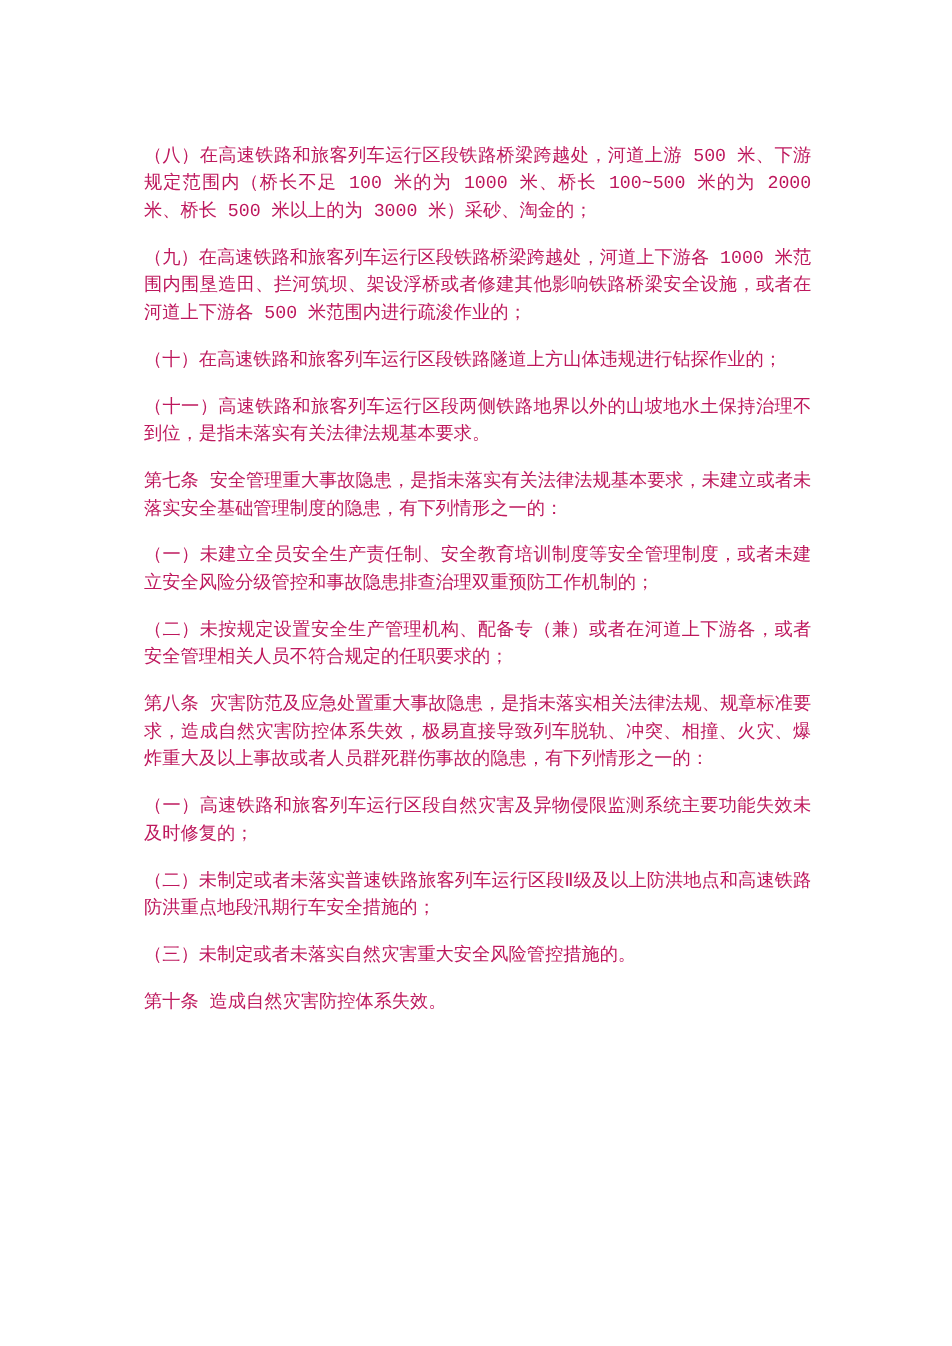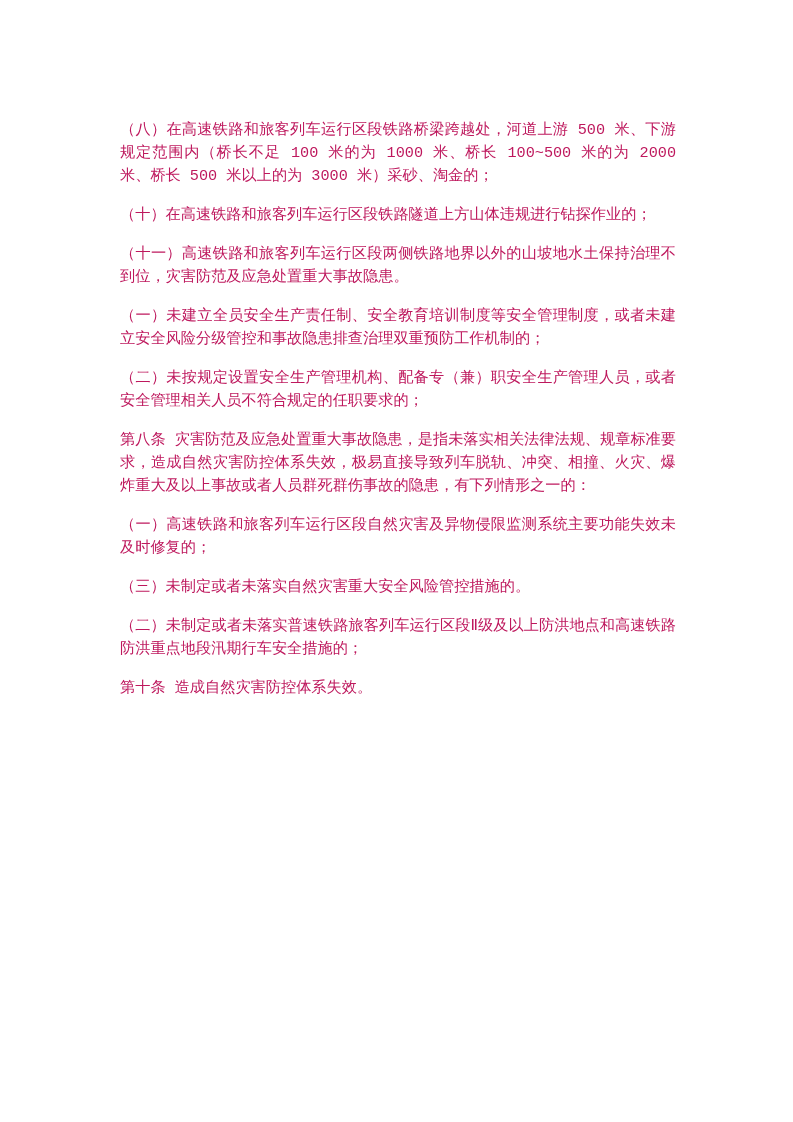--- a/index.html
+++ b/index.html
@@ -11,22 +11,24 @@
     text-align: justify;
     margin-top: 28px;
   }
   .para { margin: 0 0 16px 0; white-space: normal; word-break: break-all; }
 </style>
 </head>
 <body>
 
 <div class="page">
   <p class="para">（八）在高速铁路和旅客列车运行区段铁路桥梁跨越处，河道上游 500 米、下游规定范围内（桥长不足 100 米的为 1000 米、桥长 100~500 米的为 2000 米、桥长 500 米以上的为 3000 米）采砂、淘金的；</p>
+  <p class="para">（九）在高速铁路和旅客列车运行区段铁路桥梁跨越处，河道上下游各 1000 米范围内围垦造田、拦河筑坝、架设浮桥或者修建其他影响铁路桥梁安全设施，或者在河道上下游各 500 米范围内进行疏浚作业的；</p>
   <p class="para">（十）在高速铁路和旅客列车运行区段铁路隧道上方山体违规进行钻探作业的；</p>
-  <p class="para">（十一）高速铁路和旅客列车运行区段两侧铁路地界以外的山坡地水土保持治理不到位，灾害防范及应急处置重大事故隐患。</p>
+  <p class="para">（十一）高速铁路和旅客列车运行区段两侧铁路地界以外的山坡地水土保持治理不到位，是指未落实有关法律法规基本要求。</p>
+  <p class="para">第七条 安全管理重大事故隐患，是指未落实有关法律法规基本要求，未建立或者未落实安全基础管理制度的隐患，有下列情形之一的：</p>
   <p class="para">（一）未建立全员安全生产责任制、安全教育培训制度等安全管理制度，或者未建立安全风险分级管控和事故隐患排查治理双重预防工作机制的；</p>
-  <p class="para">（二）未按规定设置安全生产管理机构、配备专（兼）职安全生产管理人员，或者安全管理相关人员不符合规定的任职要求的；</p>
+  <p class="para">（二）未按规定设置安全生产管理机构、配备专（兼）或者在河道上下游各，或者安全管理相关人员不符合规定的任职要求的；</p>
   <p class="para">第八条 灾害防范及应急处置重大事故隐患，是指未落实相关法律法规、规章标准要求，造成自然灾害防控体系失效，极易直接导致列车脱轨、冲突、相撞、火灾、爆炸重大及以上事故或者人员群死群伤事故的隐患，有下列情形之一的：</p>
   <p class="para">（一）高速铁路和旅客列车运行区段自然灾害及异物侵限监测系统主要功能失效未及时修复的；</p>
+  <p class="para">（二）未制定或者未落实普速铁路旅客列车运行区段Ⅱ级及以上防洪地点和高速铁路防洪重点地段汛期行车安全措施的；</p>
   <p class="para">（三）未制定或者未落实自然灾害重大安全风险管控措施的。</p>
-  <p class="para">（二）未制定或者未落实普速铁路旅客列车运行区段Ⅱ级及以上防洪地点和高速铁路防洪重点地段汛期行车安全措施的；</p>
   <p class="para">第十条 造成自然灾害防控体系失效。</p>
 </div>
 
 </body></html>

